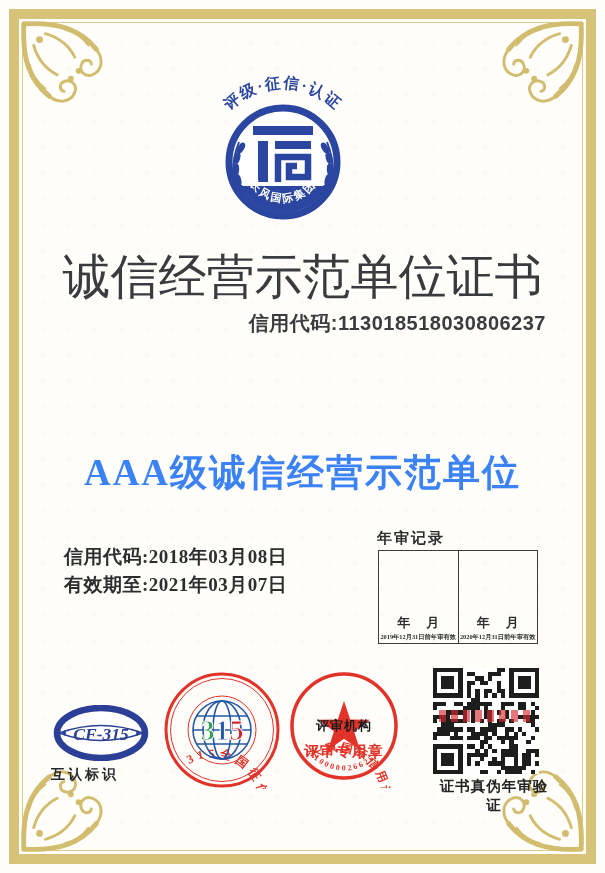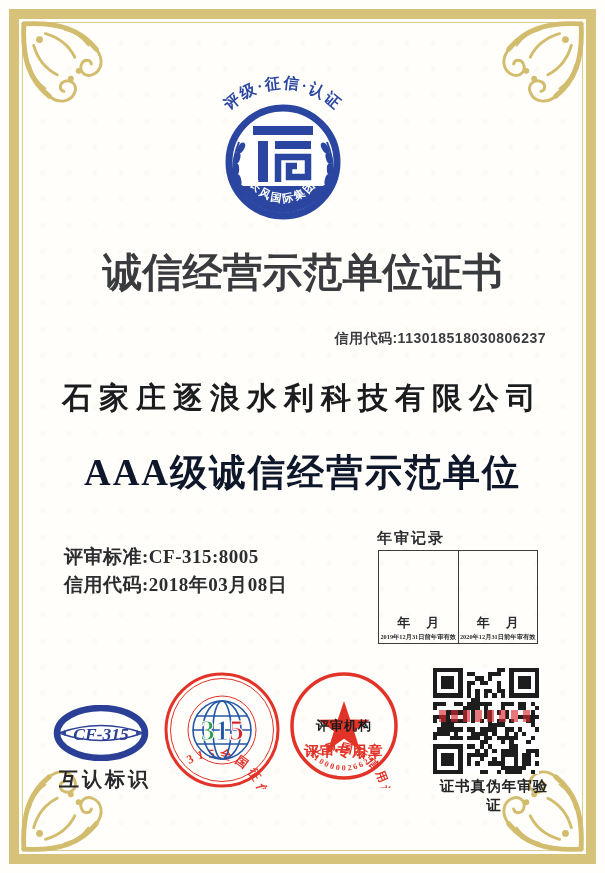--- a/index.html
+++ b/index.html
@@ -14,46 +14,46 @@
   .corner{position:absolute;width:88px;height:88px;color:#d2bc6e;}
   .corner svg{width:100%;height:100%;}
   .corner.tl{left:20px;top:20px;}
   .corner.tr{right:20px;top:20px;transform:scaleX(-1);}
   .corner.bl{left:20px;bottom:20px;transform:scaleY(-1);}
   .corner.br{right:20px;bottom:20px;transform:scale(-1,-1);}
   
   .logo{position:absolute;left:165px;top:74px;width:236px;height:150px;}
   
   .title{position:absolute;left:0;top:245px;width:100%;text-align:center;
-         font-family:"Liberation Sans", sans-serif;font-weight:700;font-size:40px;
+         font-family:"Liberation Sans", sans-serif;font-weight:400;font-size:48px;
          letter-spacing:0px;color:#393b3e;}
-  .credit{position:absolute;right:59px;top:330px;font-family:"Liberation Sans", sans-serif;
-         font-weight:700;font-size:14px;color:#3a3c3f;letter-spacing:.5px;}
+  .credit{position:absolute;right:59px;top:310px;font-family:"Liberation Sans", sans-serif;
+         font-weight:700;font-size:20px;color:#3a3c3f;letter-spacing:.5px;}
   .company{position:absolute;left:0;top:378px;width:100%;text-align:center;
          font-family:"Liberation Sans", sans-serif;font-weight:900;font-size:30px;
          letter-spacing:7px;color:#1b1c1e;}
   .award{position:absolute;left:0;top:448px;width:100%;text-align:center;
-         font-weight:700;font-size:37px;letter-spacing:2px;color:#0f172a;}
+         font-weight:700;font-size:37px;letter-spacing:2px;color:#3b82f6;}
   
   .details{position:absolute;left:64px;top:543px;font-weight:700;font-size:19px;
          color:#2c2d2f;line-height:27.5px;letter-spacing:.5px;}
   
   .ar-title{position:absolute;left:377px;top:529px;font-weight:700;font-size:15px;
          color:#2c2d2f;letter-spacing:2px;}
   .ar-table{position:absolute;left:378px;top:550px;width:158px;height:92px;
          border:1.5px solid #3c3c3c;display:flex;}
   .ar-cell{flex:1;display:flex;flex-direction:column;justify-content:flex-end;
          align-items:center;padding-bottom:1px;}
   .ar-cell + .ar-cell{border-left:1.5px solid #3c3c3c;}
   .ar-ym{display:flex;gap:16px;font-weight:700;font-size:13px;color:#2c2d2f;}
   .ar-note{font-size:6.3px;font-weight:700;color:#2c2d2f;white-space:nowrap;margin-top:1px;}
   
   .cf-oval{position:absolute;left:53px;top:705px;width:96px;height:56px;font-style:italic;}
-  .cf-caption{position:absolute;left:51px;top:766px;width:100px;text-align:right;
-         font-weight:700;font-size:20px;letter-spacing:3px;color:#28292b;}
+  .cf-caption{position:absolute;left:51px;top:766px;width:100px;text-align:left;
+         font-weight:700;font-size:14px;letter-spacing:3px;color:#28292b;}
   .globe-seal{position:absolute;left:163px;top:671px;width:118px;height:118px;}
   .star-seal{position:absolute;left:286px;top:668px;width:116px;height:120px;}
   .qr{position:absolute;left:433px;top:668px;width:106px;height:106px;}
   .qr svg{width:100%;height:100%;shape-rendering:crispEdges;}
   .qr-overlay{position:absolute;left:6px;top:42px;width:94px;height:12px;opacity:.75;
          background:repeating-linear-gradient(90deg, rgba(216,40,45,.85) 0 7px, rgba(216,40,45,0) 7px 12px);
          filter:blur(.4px);}
   .qr-caption{position:absolute;left:428px;top:777px;width:116px;text-align:center;
          font-weight:700;font-size:14.5px;letter-spacing:1px;color:#232425;margin-left:8px;}
   text{font-family:"Liberation Serif", serif;}
@@ -139,26 +139,25 @@
       </g>
       <circle cx="118" cy="88" r="51" fill="#2a46a0" clip-path="url(#segClip)"></circle>
       <text font-size="11" font-weight="bold" fill="#ffffff" letter-spacing="2" text-anchor="middle">
         <textPath href="#arcRibbon" startOffset="50%">长风国际集团</textPath>
       </text>
     </svg>
   </div>
 
   <div class="title">诚信经营示范单位证书</div>
   <div class="credit">信用代码:113018518030806237</div>
-  <div class="company">石家庄逐浪水利科技有限公司</div>
   <div class="award">AAA级诚信经营示范单位</div>
 
   <div class="details">
-    <div>评审标准:CF-315:8005</div>
     <div>信用代码:2018年03月08日</div>
+    <div>有效期至:2021年03月07日</div>
   </div>
 
   <div class="ar-title">年审记录</div>
   <div class="ar-table">
     <div class="ar-cell">
       <div class="ar-ym">
         <span>年</span>
         <span>月</span>
       </div>
       <div class="ar-note">2019年12月31日前年审有效</div>

